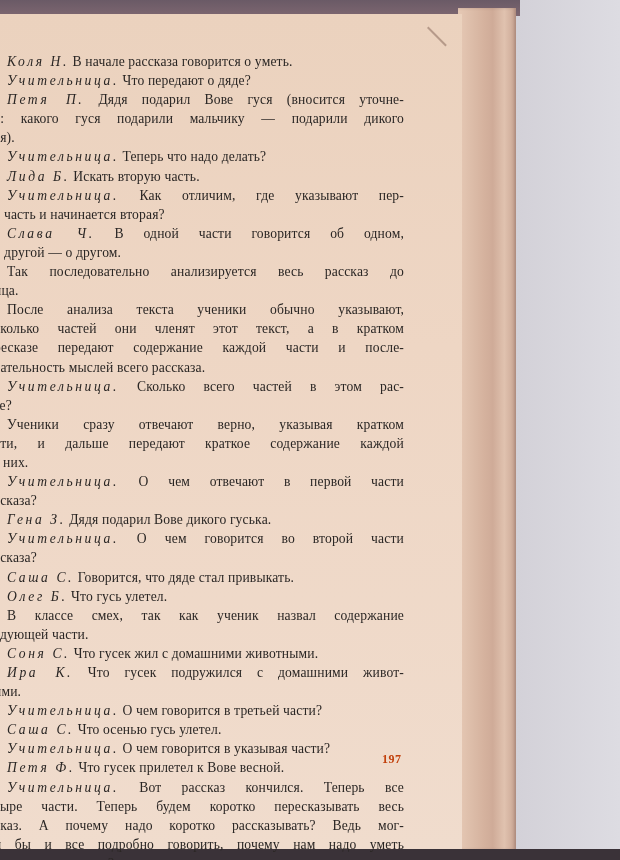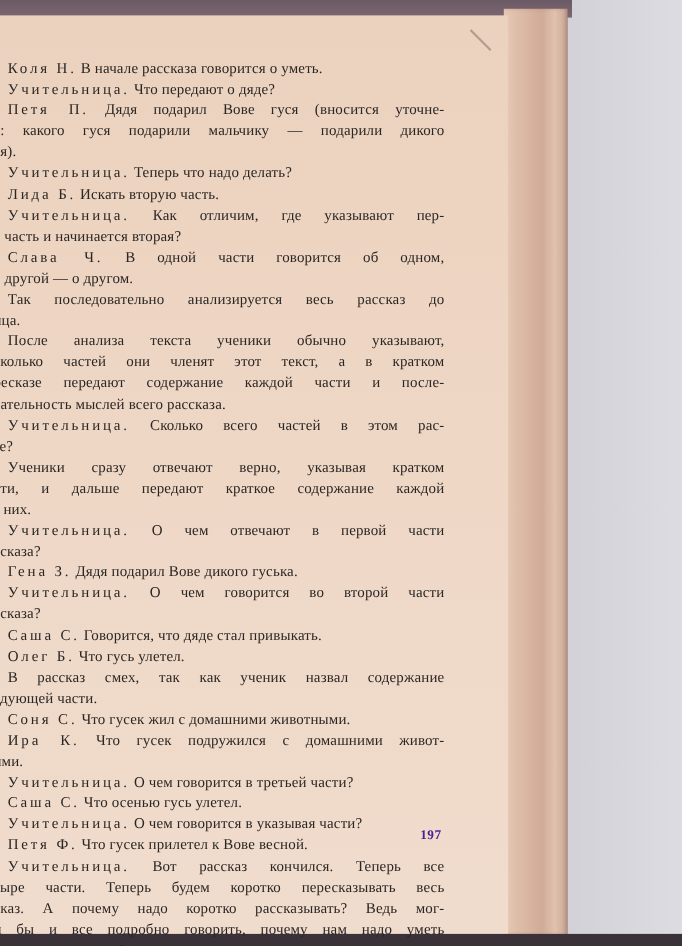--- a/index.html
+++ b/index.html
@@ -38,24 +38,24 @@
       color: #2a2624;
       font-size: 13.6px;
       line-height: 19.1px;
       letter-spacing: 0.15px;
     }
     .line {
       white-space: nowrap; display: block; height: 19.1px;
       text-align: justify; text-align-last: justify;
     }
     .line.short { text-align-last: left; }
-    .speaker { letter-spacing: 2.6px; }
+    .speaker { letter-spacing: 2.6px; font-style: italic; }
     .page-number {
       position: absolute; left: 382px; top: 752px;
-      font-size: 12px; color: #4c1d95; font-weight: bold;
+      font-size: 12px; color: #c2410c; font-weight: bold;
       letter-spacing: 0.5px;
     }
   </style>
 </head>
 <body>
 
 <div class="grey-bg"></div>
 <div class="top-strip"></div>
 <div class="book-edge"></div>
 <div class="page">
@@ -86,21 +86,21 @@
     <div class="line" style="padding-left: 13px;"><span>Ученики сразу отвечают верно, указывая кратком</span></div>
     <div class="line" style="padding-left: 0px;"><span>сти, и дальше передают краткое содержание каждой</span></div>
     <div class="line short" style="padding-left: 0px;"><span>з них.</span></div>
     <div class="line" style="padding-left: 13px;"><span class="speaker">Учительница.</span><span> О чем отвечают в первой части</span></div>
     <div class="line short" style="padding-left: 0px;"><span>ссказа?</span></div>
     <div class="line short" style="padding-left: 13px;"><span class="speaker">Гена З.</span><span> Дядя подарил Вове дикого гуська.</span></div>
     <div class="line" style="padding-left: 13px;"><span class="speaker">Учительница.</span><span> О чем говорится во второй части</span></div>
     <div class="line short" style="padding-left: 0px;"><span>ссказа?</span></div>
     <div class="line short" style="padding-left: 13px;"><span class="speaker">Саша С.</span><span> Говорится, что дяде стал привыкать.</span></div>
     <div class="line short" style="padding-left: 13px;"><span class="speaker">Олег Б.</span><span> Что гусь улетел.</span></div>
-    <div class="line" style="padding-left: 13px;"><span>В рассказ смех, так как ученик назвал содержание</span></div>
+    <div class="line" style="padding-left: 13px;"><span>В классе смех, так как ученик назвал содержание</span></div>
     <div class="line short" style="padding-left: 0px;"><span>едующей части.</span></div>
     <div class="line short" style="padding-left: 13px;"><span class="speaker">Соня С.</span><span> Что гусек жил с домашними животными.</span></div>
     <div class="line" style="padding-left: 13px;"><span class="speaker">Ира К.</span><span> Что гусек подружился с домашними живот-</span></div>
     <div class="line short" style="padding-left: 0px;"><span>ими.</span></div>
     <div class="line short" style="padding-left: 13px;"><span class="speaker">Учительница.</span><span> О чем говорится в третьей части?</span></div>
     <div class="line short" style="padding-left: 13px;"><span class="speaker">Саша С.</span><span> Что осенью гусь улетел.</span></div>
     <div class="line short" style="padding-left: 13px;"><span class="speaker">Учительница.</span><span> О чем говорится в указывая части?</span></div>
     <div class="line short" style="padding-left: 13px;"><span class="speaker">Петя Ф.</span><span> Что гусек прилетел к Вове весной.</span></div>
     <div class="line" style="padding-left: 13px;"><span class="speaker">Учительница.</span><span> Вот рассказ кончился. Теперь все</span></div>
     <div class="line" style="padding-left: 0px;"><span>тыре части. Теперь будем коротко пересказывать весь</span></div>

